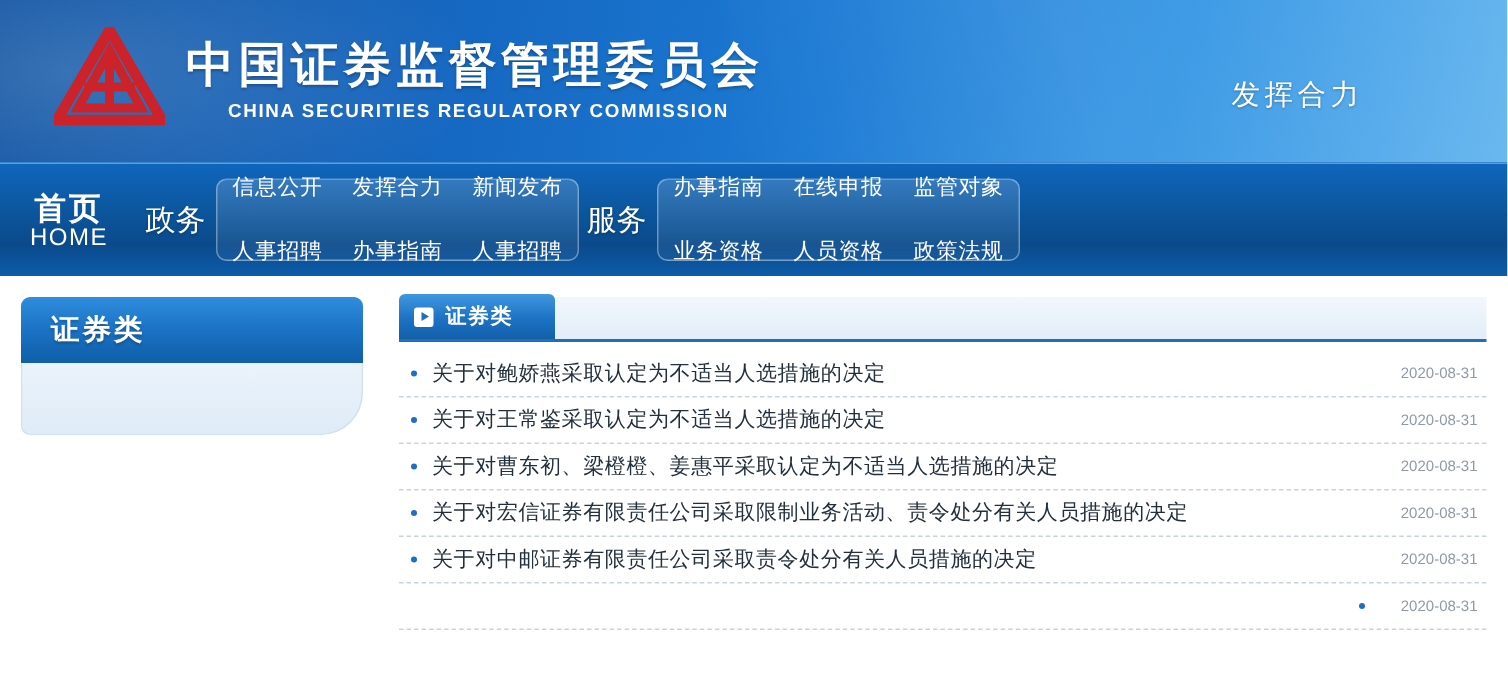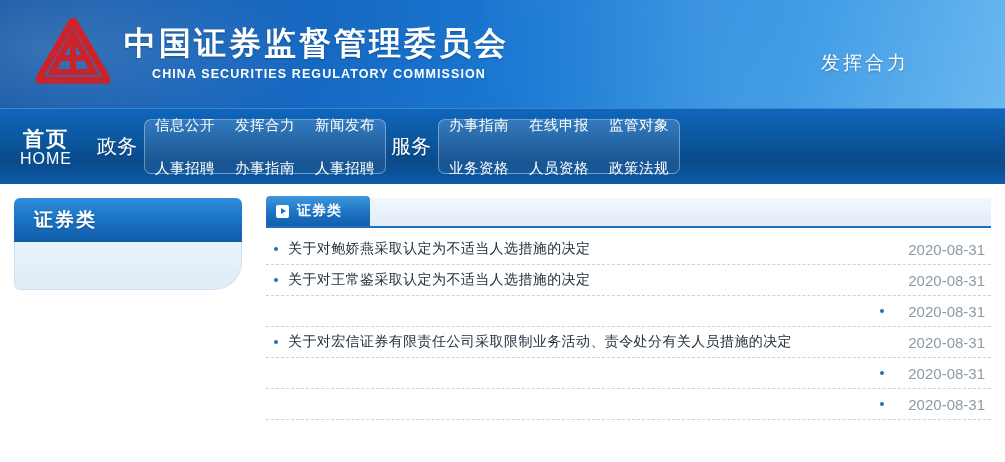--- a/index.html
+++ b/index.html
@@ -289,21 +289,21 @@
     color: #22303d;
     letter-spacing: 0.4px;
     white-space: nowrap;
     overflow: hidden;
     text-overflow: ellipsis;
     text-decoration: none;
   }
   .news-date {
     flex: none;
     font-family: "Liberation Sans", sans-serif;
-    font-size: 15px;
+    font-size: 10px;
     color: #8d9aa6;
     margin-left: 14px;
   }
 </style>
 </head>
 <body>
 
 <div class="page">
 
   <div class="banner">
@@ -383,29 +383,31 @@
           <a class="news-title" href="#">关于对鲍娇燕采取认定为不适当人选措施的决定</a>
           <span class="news-date">2020-08-31</span>
         </div>
         <div class="news-item">
           <span class="bullet"></span>
           <a class="news-title" href="#">关于对王常鉴采取认定为不适当人选措施的决定</a>
           <span class="news-date">2020-08-31</span>
         </div>
         <div class="news-item">
           <span class="bullet"></span>
+          <a class="news-title" href="#">关于对曹东初、梁橙橙、姜惠平采取认定为不适当人选措施的决定</a>
           <span class="news-date">2020-08-31</span>
         </div>
         <div class="news-item">
           <span class="bullet"></span>
           <a class="news-title" href="#">关于对宏信证券有限责任公司采取限制业务活动、责令处分有关人员措施的决定</a>
           <span class="news-date">2020-08-31</span>
         </div>
         <div class="news-item">
           <span class="bullet"></span>
+          <a class="news-title" href="#">关于对中邮证券有限责任公司采取责令处分有关人员措施的决定</a>
           <span class="news-date">2020-08-31</span>
         </div>
         <div class="news-item">
           <span class="bullet"></span>
           <span class="news-date">2020-08-31</span>
         </div>
       </div>
     </div>
   </div>
 </div>

